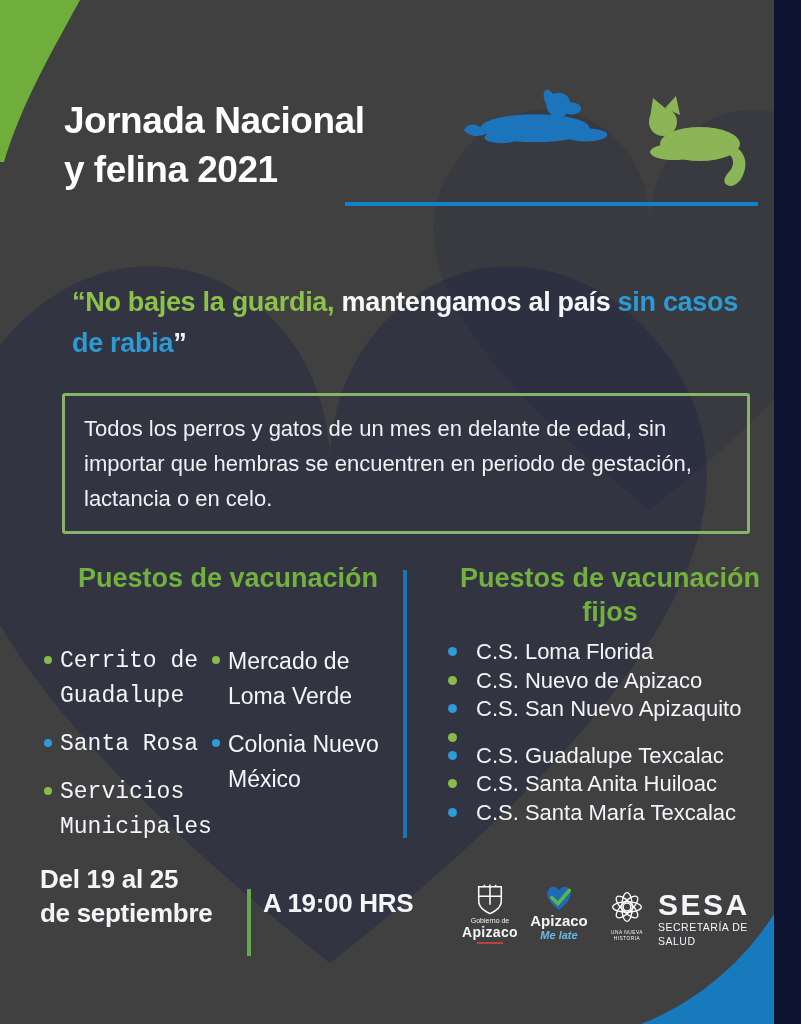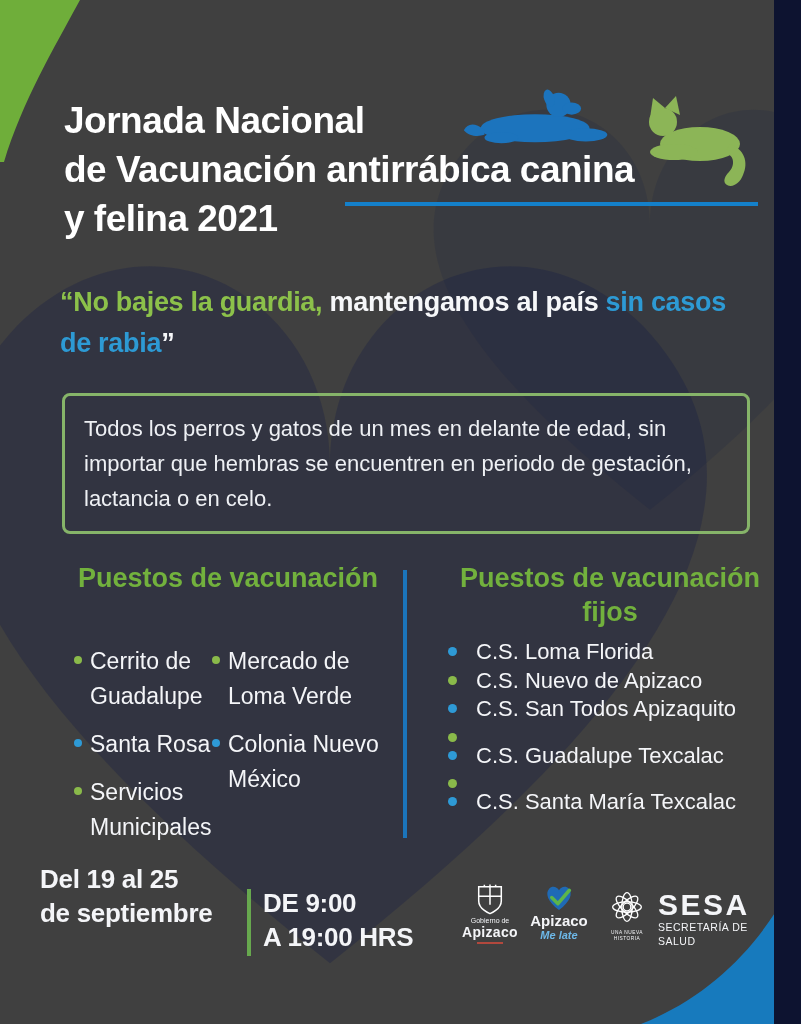--- a/index.html
+++ b/index.html
@@ -21,46 +21,46 @@
 
   
   .title{left:64px;top:96px;font-weight:bold;font-size:37px;line-height:49px;letter-spacing:-0.5px;color:#ffffff;}
   .title div{white-space:nowrap;}
   .title-underline{left:345px;top:202px;width:413px;height:4px;background:#1480ca;}
 
   .dog-svg{position:absolute;left:462px;top:88px;}
   .cat-svg{position:absolute;left:642px;top:94px;}
 
   
-  .quote{left:60px;top:282px;font-weight:bold;font-size:27px;line-height:41px;letter-spacing:-0.3px;}
+  .quote{left:72px;top:282px;font-weight:bold;font-size:27px;line-height:41px;letter-spacing:-0.3px;}
   .quote div{white-space:nowrap;}
   .q-green{color:#8cc14a;}
   .q-white{color:#f6f7f9;}
   .q-blue{color:#2d9ad4;}
 
   
   .notice-box{
     left:62px;top:393px;width:688px;box-sizing:border-box;
-    border:3px solid #86b469;border-radius:8px;
+    border:3px solid #86b469;border-radius:3px;
     padding:15px 19px;font-size:22px;line-height:35px;color:#eef0f4;
   }
 
   
   .col-heading{font-weight:bold;font-size:27px;line-height:34px;color:#72b13d;text-align:center;}
   .heading-left{left:48px;top:561px;width:360px;}
   .heading-right{left:430px;top:561px;width:360px;}
   .v-divider{left:403px;top:570px;width:4px;height:268px;background:#1b74ba;}
 
   ul.loc-list{list-style:none;margin:0;padding:0;}
   ul.loc-list li{display:flex;align-items:flex-start;}
   .bullet{flex:0 0 auto;border-radius:50%;}
   .bullet-green{background:#8aba4a;}
   .bullet-blue{background:#2e9ad6;}
 
-  .list-a{left:74px;top:644px;width:155px;}
+  .list-a{left:44px;top:644px;width:155px;font-family:Liberation Mono, monospace;}
   .list-b{left:212px;top:644px;width:180px;}
   .list-a li,.list-b li{font-size:23px;line-height:35px;margin-bottom:13px;}
   .list-a .bullet,.list-b .bullet{width:8px;height:8px;margin:12px 8px 0 0;}
 
   .list-fijos{left:448px;top:638px;width:340px;}
   .list-fijos li{font-size:22px;line-height:28.5px;margin-bottom:0;}
   .list-fijos .bullet{width:9px;height:9px;margin:9px 19px 0 0;}
 
   
   .f-date{left:40px;top:862px;width:198px;font-weight:bold;font-size:26px;line-height:34px;letter-spacing:-0.3px;}
@@ -99,21 +99,20 @@
 
   <svg class="corner-green" width="90" height="165" viewBox="0 0 90 165">
     <path d="M0,0 L80,0 C54,48 22,102 4,162 L0,162 Z" fill="#6fae3a"></path>
   </svg>
   <svg class="corner-blue" width="170" height="170" viewBox="0 0 170 170">
     <path d="M170,10 C140,80 86,140 10,170 L170,170 Z" fill="#177abd"></path>
   </svg>
 
   <div class="abs title">
     <div>Jornada Nacional</div>
-    <div>de Vacunación antirrábica canina</div>
     <div>y felina 2021</div>
   </div>
   <div class="abs title-underline"></div>
 
   <svg class="dog-svg" width="150" height="58" viewBox="0 0 160 60">
     <g fill="#1c74bd">
       <ellipse cx="78" cy="42" rx="58" ry="15"></ellipse>
       <circle cx="103" cy="17" r="13"></circle>
       <ellipse cx="117" cy="21" rx="10" ry="6.5"></ellipse>
       <ellipse cx="93" cy="10" rx="5.5" ry="9.5" transform="rotate(-18 93 10)"></ellipse>
@@ -179,45 +178,45 @@
       <li>
         <span class="bullet bullet-blue"></span>
         <span>C.S. Loma Florida</span>
       </li>
       <li>
         <span class="bullet bullet-green"></span>
         <span>C.S. Nuevo de Apizaco</span>
       </li>
       <li>
         <span class="bullet bullet-blue"></span>
-        <span>C.S. San Todos Apizaquito</span>
+        <span>C.S. San Nuevo Apizaquito</span>
       </li>
       <li>
         <span class="bullet bullet-green"></span>
       </li>
       <li>
         <span class="bullet bullet-blue"></span>
         <span>C.S. Guadalupe Texcalac</span>
       </li>
       <li>
         <span class="bullet bullet-green"></span>
+        <span>C.S. Santa Anita Huiloac</span>
       </li>
       <li>
         <span class="bullet bullet-blue"></span>
         <span>C.S. Santa María Texcalac</span>
       </li>
     </ul>
 
   <div class="abs f-date">
     <div>Del 19 al 25</div>
     <div>de septiembre</div>
   </div>
   <div class="abs f-divider"></div>
   <div class="abs f-time">
-    <div>DE 9:00</div>
     <div>A 19:00 HRS</div>
   </div>
 
   <div class="abs logo logo-gob">
     <svg width="30" height="32" viewBox="0 0 30 34">
       <g fill="none" stroke="#ffffff" stroke-width="1.6">
         <path d="M3,3 H27 V18 C27,27 15,31.5 15,31.5 C15,31.5 3,27 3,18 Z"></path>
         <line x1="15" y1="3" x2="15" y2="22"></line>
         <line x1="3" y1="13" x2="27" y2="13"></line>
         <path d="M9,3 L9,0.8 M15,3 L15,0.5 M21,3 L21,0.8"></path>

